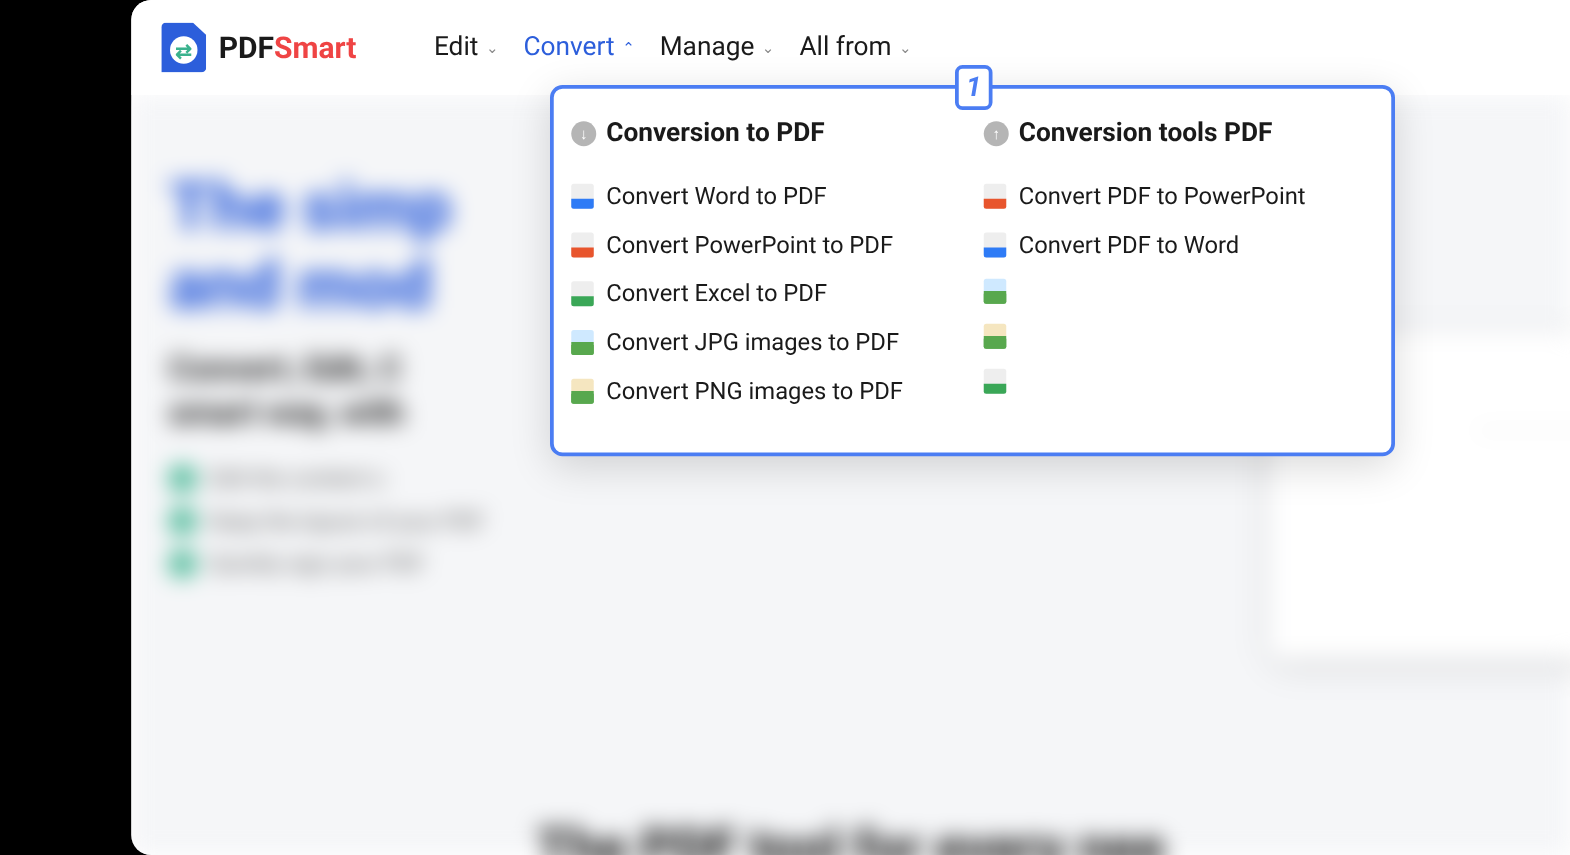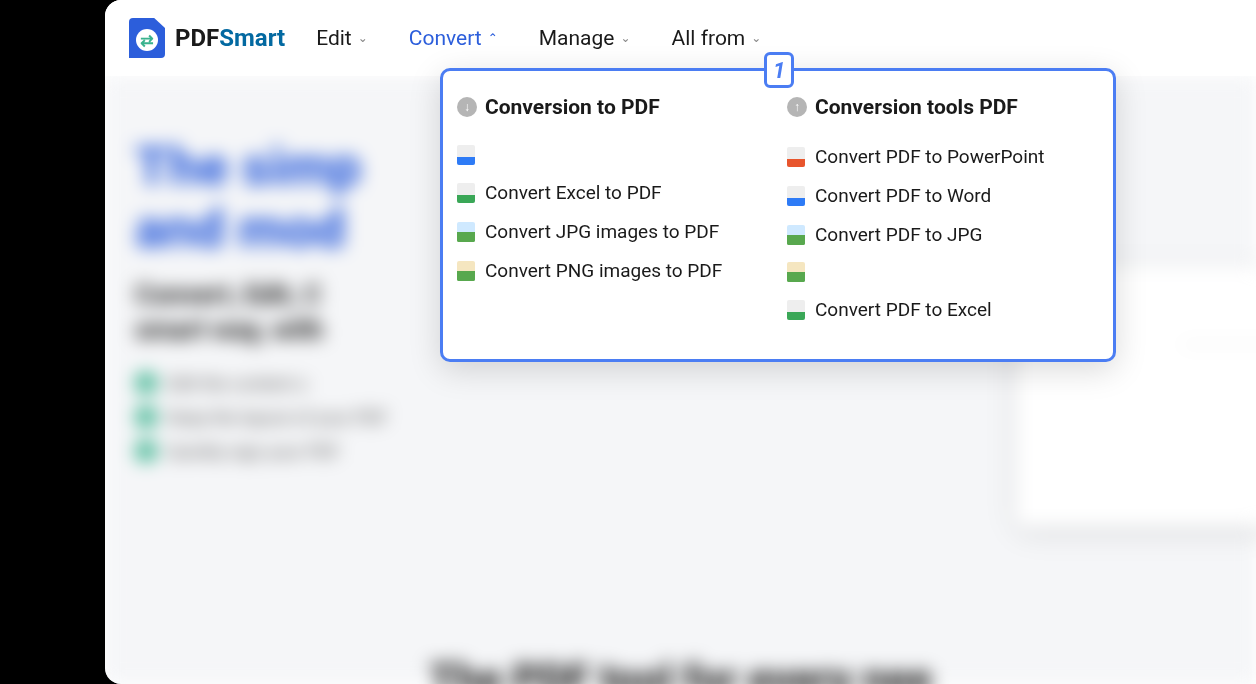--- a/index.html
+++ b/index.html
@@ -59,26 +59,26 @@
     font-size: 16px;
     font-weight: bold;
     margin-top: 4px;
   }
   .logo-text {
     font-size: 24px;
     font-weight: 700;
     color: #1a1a1a;
   }
   .logo-text .smart {
-    color: #0369a1;
+    color: #ef4444;
   }
   .nav {
     display: flex;
-    gap: 41px;
-    margin-left: 31px;
+    gap: 20px;
+    margin-left: 62px;
   }
   .nav-item {
     font-size: 21px;
     color: #1a1a1a;
     cursor: pointer;
     display: flex;
     align-items: center;
     gap: 6px;
   }
   .nav-item.active {
@@ -332,20 +332,25 @@
   </div>
 
   <div class="dropdown">
     <div class="drop-col">
       <div class="drop-head">
         <span class="circle-arrow">↓</span>
         <span>Conversion to PDF</span>
       </div>
       <div class="drop-item">
         <span class="file-icon doc"></span>
+        <span>Convert Word to PDF</span>
+      </div>
+      <div class="drop-item">
+        <span class="file-icon ppt"></span>
+        <span>Convert PowerPoint to PDF</span>
       </div>
       <div class="drop-item">
         <span class="file-icon xls"></span>
         <span>Convert Excel to PDF</span>
       </div>
       <div class="drop-item">
         <span class="file-icon jpg"></span>
         <span>Convert JPG images to PDF</span>
       </div>
       <div class="drop-item">
@@ -362,27 +367,25 @@
       <div class="drop-item">
         <span class="file-icon ppt"></span>
         <span>Convert PDF to PowerPoint</span>
       </div>
       <div class="drop-item">
         <span class="file-icon doc"></span>
         <span>Convert PDF to Word</span>
       </div>
       <div class="drop-item">
         <span class="file-icon jpg"></span>
-        <span>Convert PDF to JPG</span>
       </div>
       <div class="drop-item">
         <span class="file-icon png"></span>
       </div>
       <div class="drop-item">
         <span class="file-icon xls"></span>
-        <span>Convert PDF to Excel</span>
       </div>
     </div>
   </div>
 
   <div class="step-badge">1</div>
 
 </div>
 
 </body></html>

